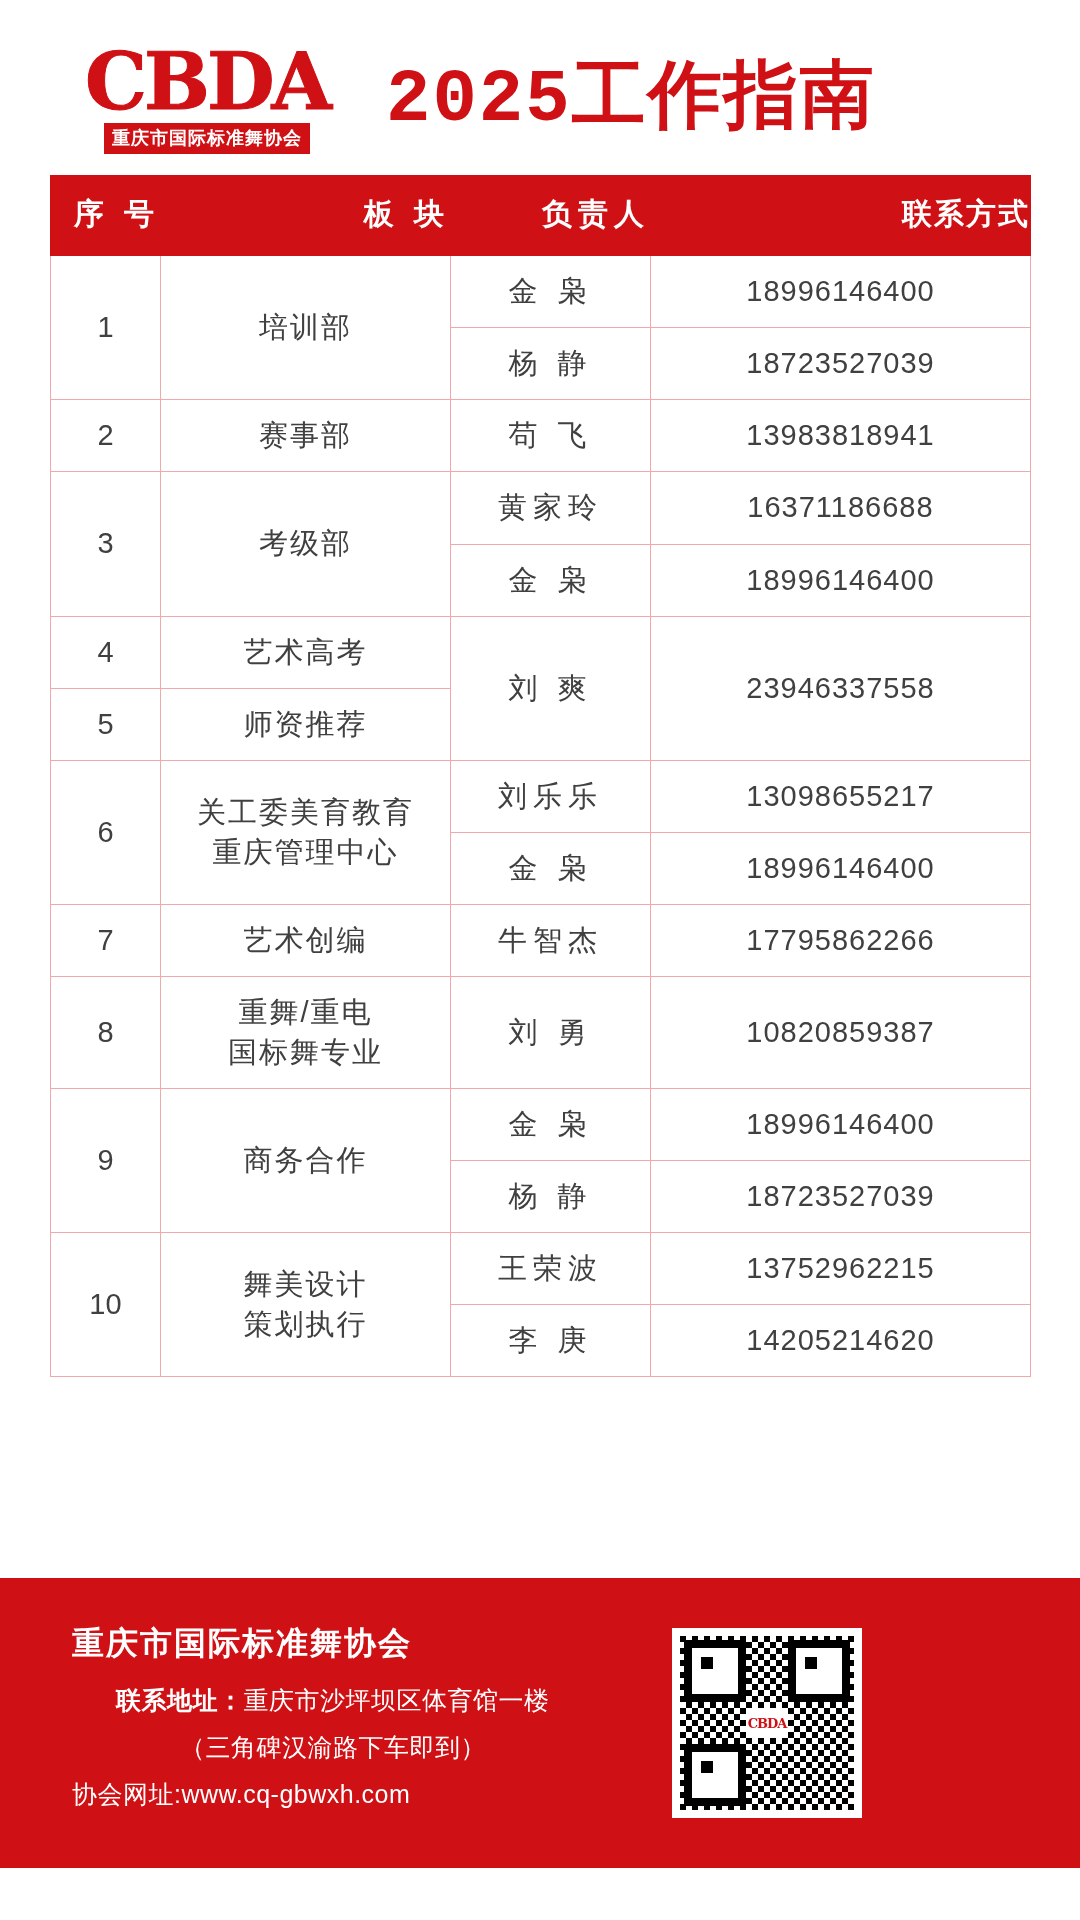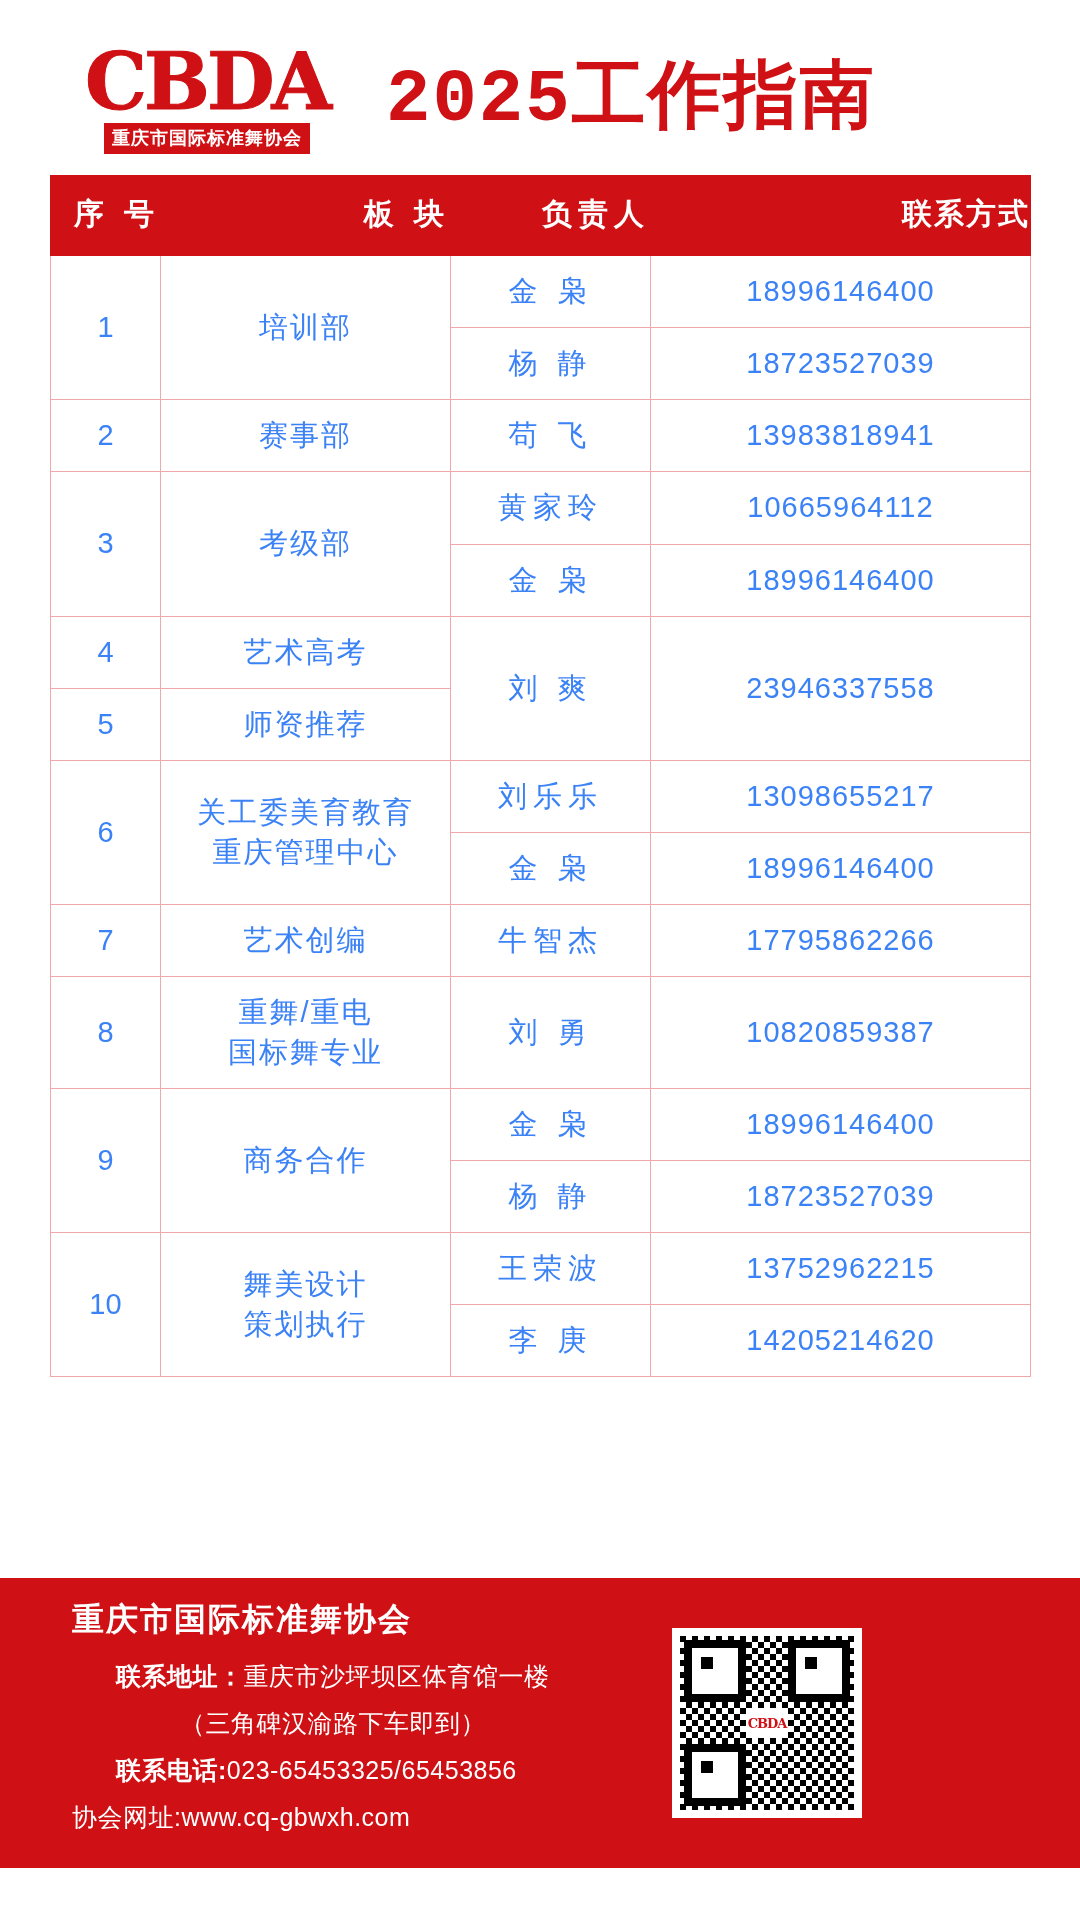--- a/index.html
+++ b/index.html
@@ -91,21 +91,21 @@
     padding: 18px 0 20px 0;
     border: 1px solid #cf1014;
     text-align: right;
   }
   table.guide thead th.tel-h { letter-spacing: 2px; }
 
   table.guide td {
     border: 1px solid #f0a9ab;
     text-align: center;
     font-size: 29px;
-    color: #3b82f6;
+    color: #404040;
     padding: 16px 4px;
     background: #ffffff;
     line-height: 1.35;
   }
   td.num { font-size: 30px; }
   td.dept { letter-spacing: 2px; }
   td.person { letter-spacing: 6px; }
   td.tel {
     font-family: "Liberation Sans", "DejaVu Sans", sans-serif;
     letter-spacing: 1px;
@@ -237,21 +237,21 @@
           <tr>
             <td class="num" rowspan="1">2</td>
             <td class="dept" rowspan="1"><span>赛事部</span></td>
             <td class="person">苟 飞</td>
             <td class="tel">13983818941</td>
           </tr>
           <tr>
             <td class="num" rowspan="2">3</td>
             <td class="dept" rowspan="2"><span>考级部</span></td>
             <td class="person">黄家玲</td>
-            <td class="tel">10665964112</td>
+            <td class="tel">16371186688</td>
           </tr>
           <tr>
             <td class="person">金 枭</td>
             <td class="tel">18996146400</td>
           </tr>
           <tr>
             <td class="num" rowspan="1">4</td>
             <td class="dept" rowspan="1"><span>艺术高考</span></td>
             <td class="person" rowspan="2">刘 爽</td>
             <td class="tel" rowspan="2">23946337558</td>
@@ -306,23 +306,20 @@
     </table>
   </div>
 
   <div class="footer">
     <div class="footer-text">
       <div class="footer-title">重庆市国际标准舞协会</div>
       <div class="footer-line">
         <b>联系地址：</b><span>重庆市沙坪坝区体育馆一楼</span>
       </div>
       <div class="footer-line indent">（三角碑汉渝路下车即到）</div>
-      <div class="footer-line">
-        <b>联系电话:</b><span>023-65453325/65453856</span>
-      </div>
       <div class="footer-line">
         <span>协会网址:</span><span>www.cq-gbwxh.com</span>
       </div>
     </div>
     <div class="qr-box">
       <div class="qr-canvas">
         <div class="qr-eye tl"></div>
         <div class="qr-eye tr"></div>
         <div class="qr-eye bl"></div>
         <div class="qr-center">CBDA</div>

